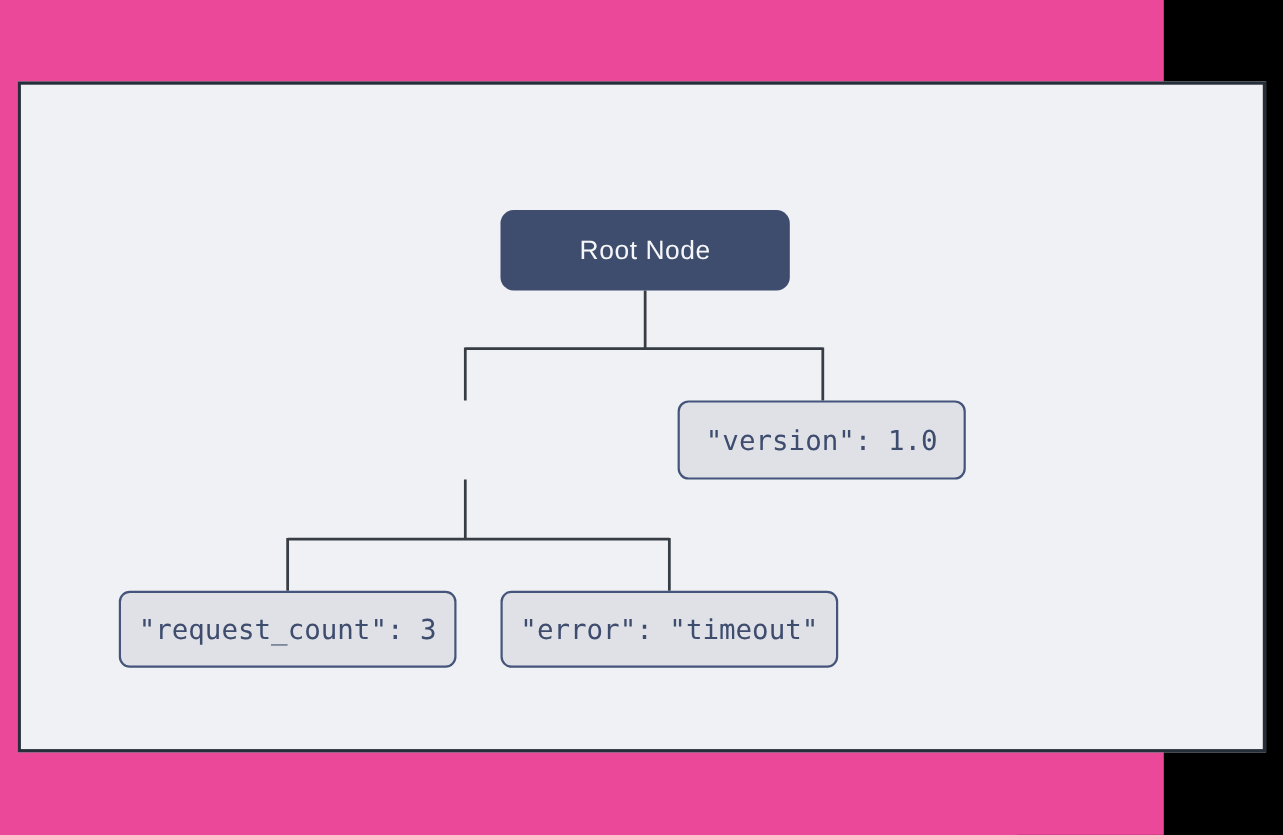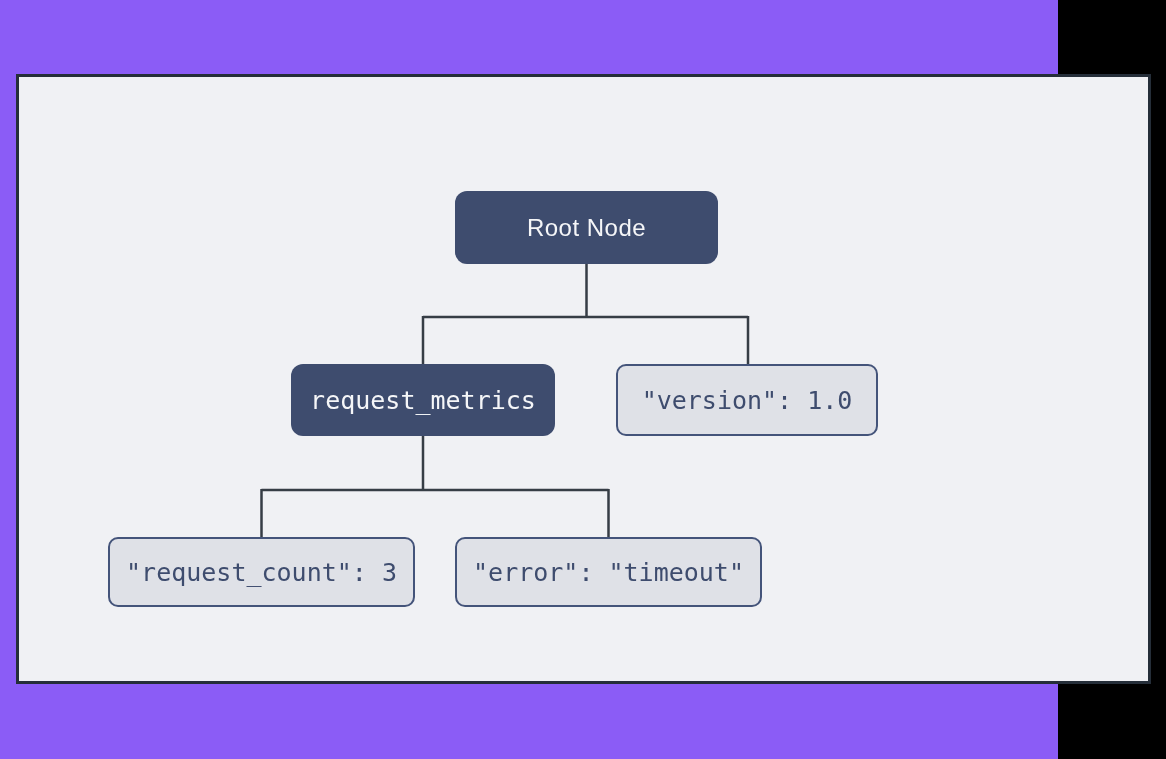--- a/index.html
+++ b/index.html
@@ -7,21 +7,21 @@
     padding: 0;
     background: #000000;
     width: 1166px;
     height: 759px;
     overflow: hidden;
   }
   .canvas {
     position: relative;
     width: 1058px;
     height: 759px;
-    background: #8b5cf6;
+    background: #ec4899;
     font-family: "Liberation Sans", sans-serif;
     text-decoration: underline;
   }
   .panel {
     position: absolute;
     left: 16px;
     top: 74px;
     width: 1135px;
     height: 610px;
     box-sizing: border-box;
@@ -83,23 +83,20 @@
 
     <path d="M586.5 264 L586.5 317 M423 317 L748 317 M423 316 L423 364 M748 316 L748 364" stroke="#363d45" stroke-width="2.5" fill="none"></path>
 
     <path d="M423 436 L423 490 M261.5 490 L608.5 490 M261.5 489 L261.5 537 M608.5 489 L608.5 537" stroke="#363d45" stroke-width="2.5" fill="none"></path>
   </svg>
 
   <div class="node dark font-sans node-root">
     <span>Root Node</span>
   </div>
 
-  <div class="node dark font-mono node-metrics">
-    <span>request_metrics</span>
-  </div>
 
   <div class="node light font-mono node-version">
     <span>"version": 1.0</span>
   </div>
 
   <div class="node light font-mono node-reqcount">
     <span>"request_count": 3</span>
   </div>
 
   <div class="node light font-mono node-error">

